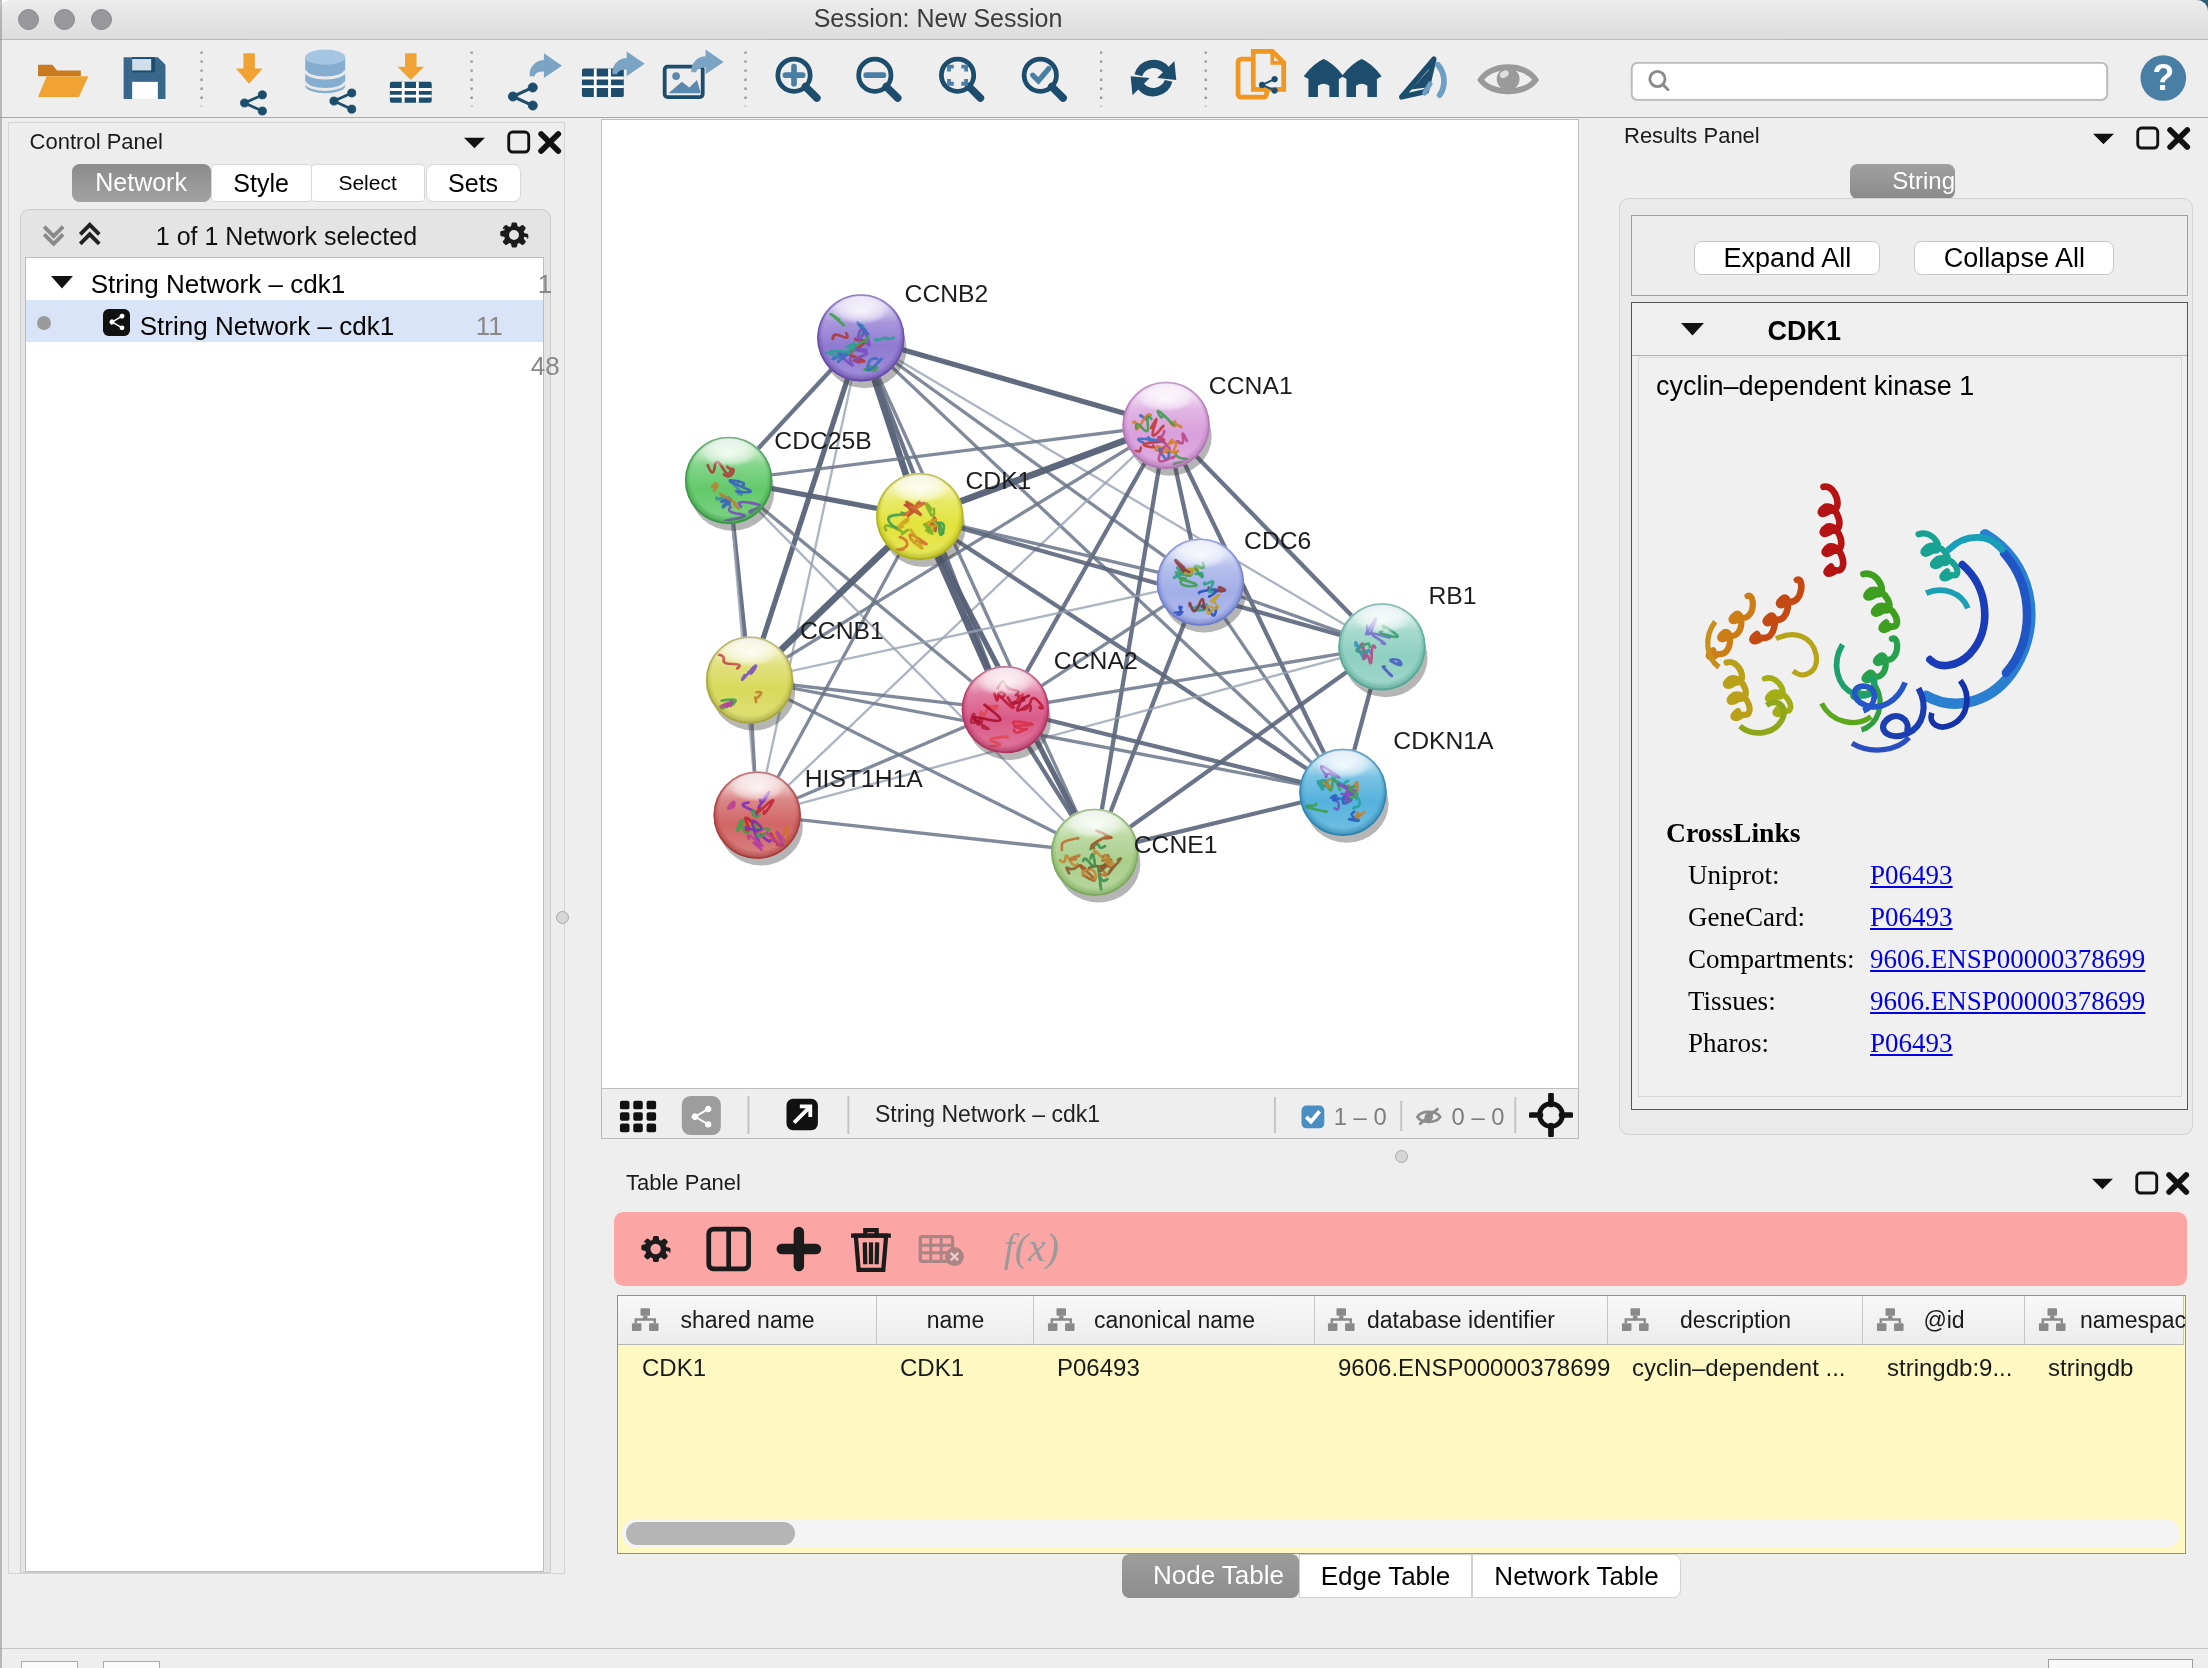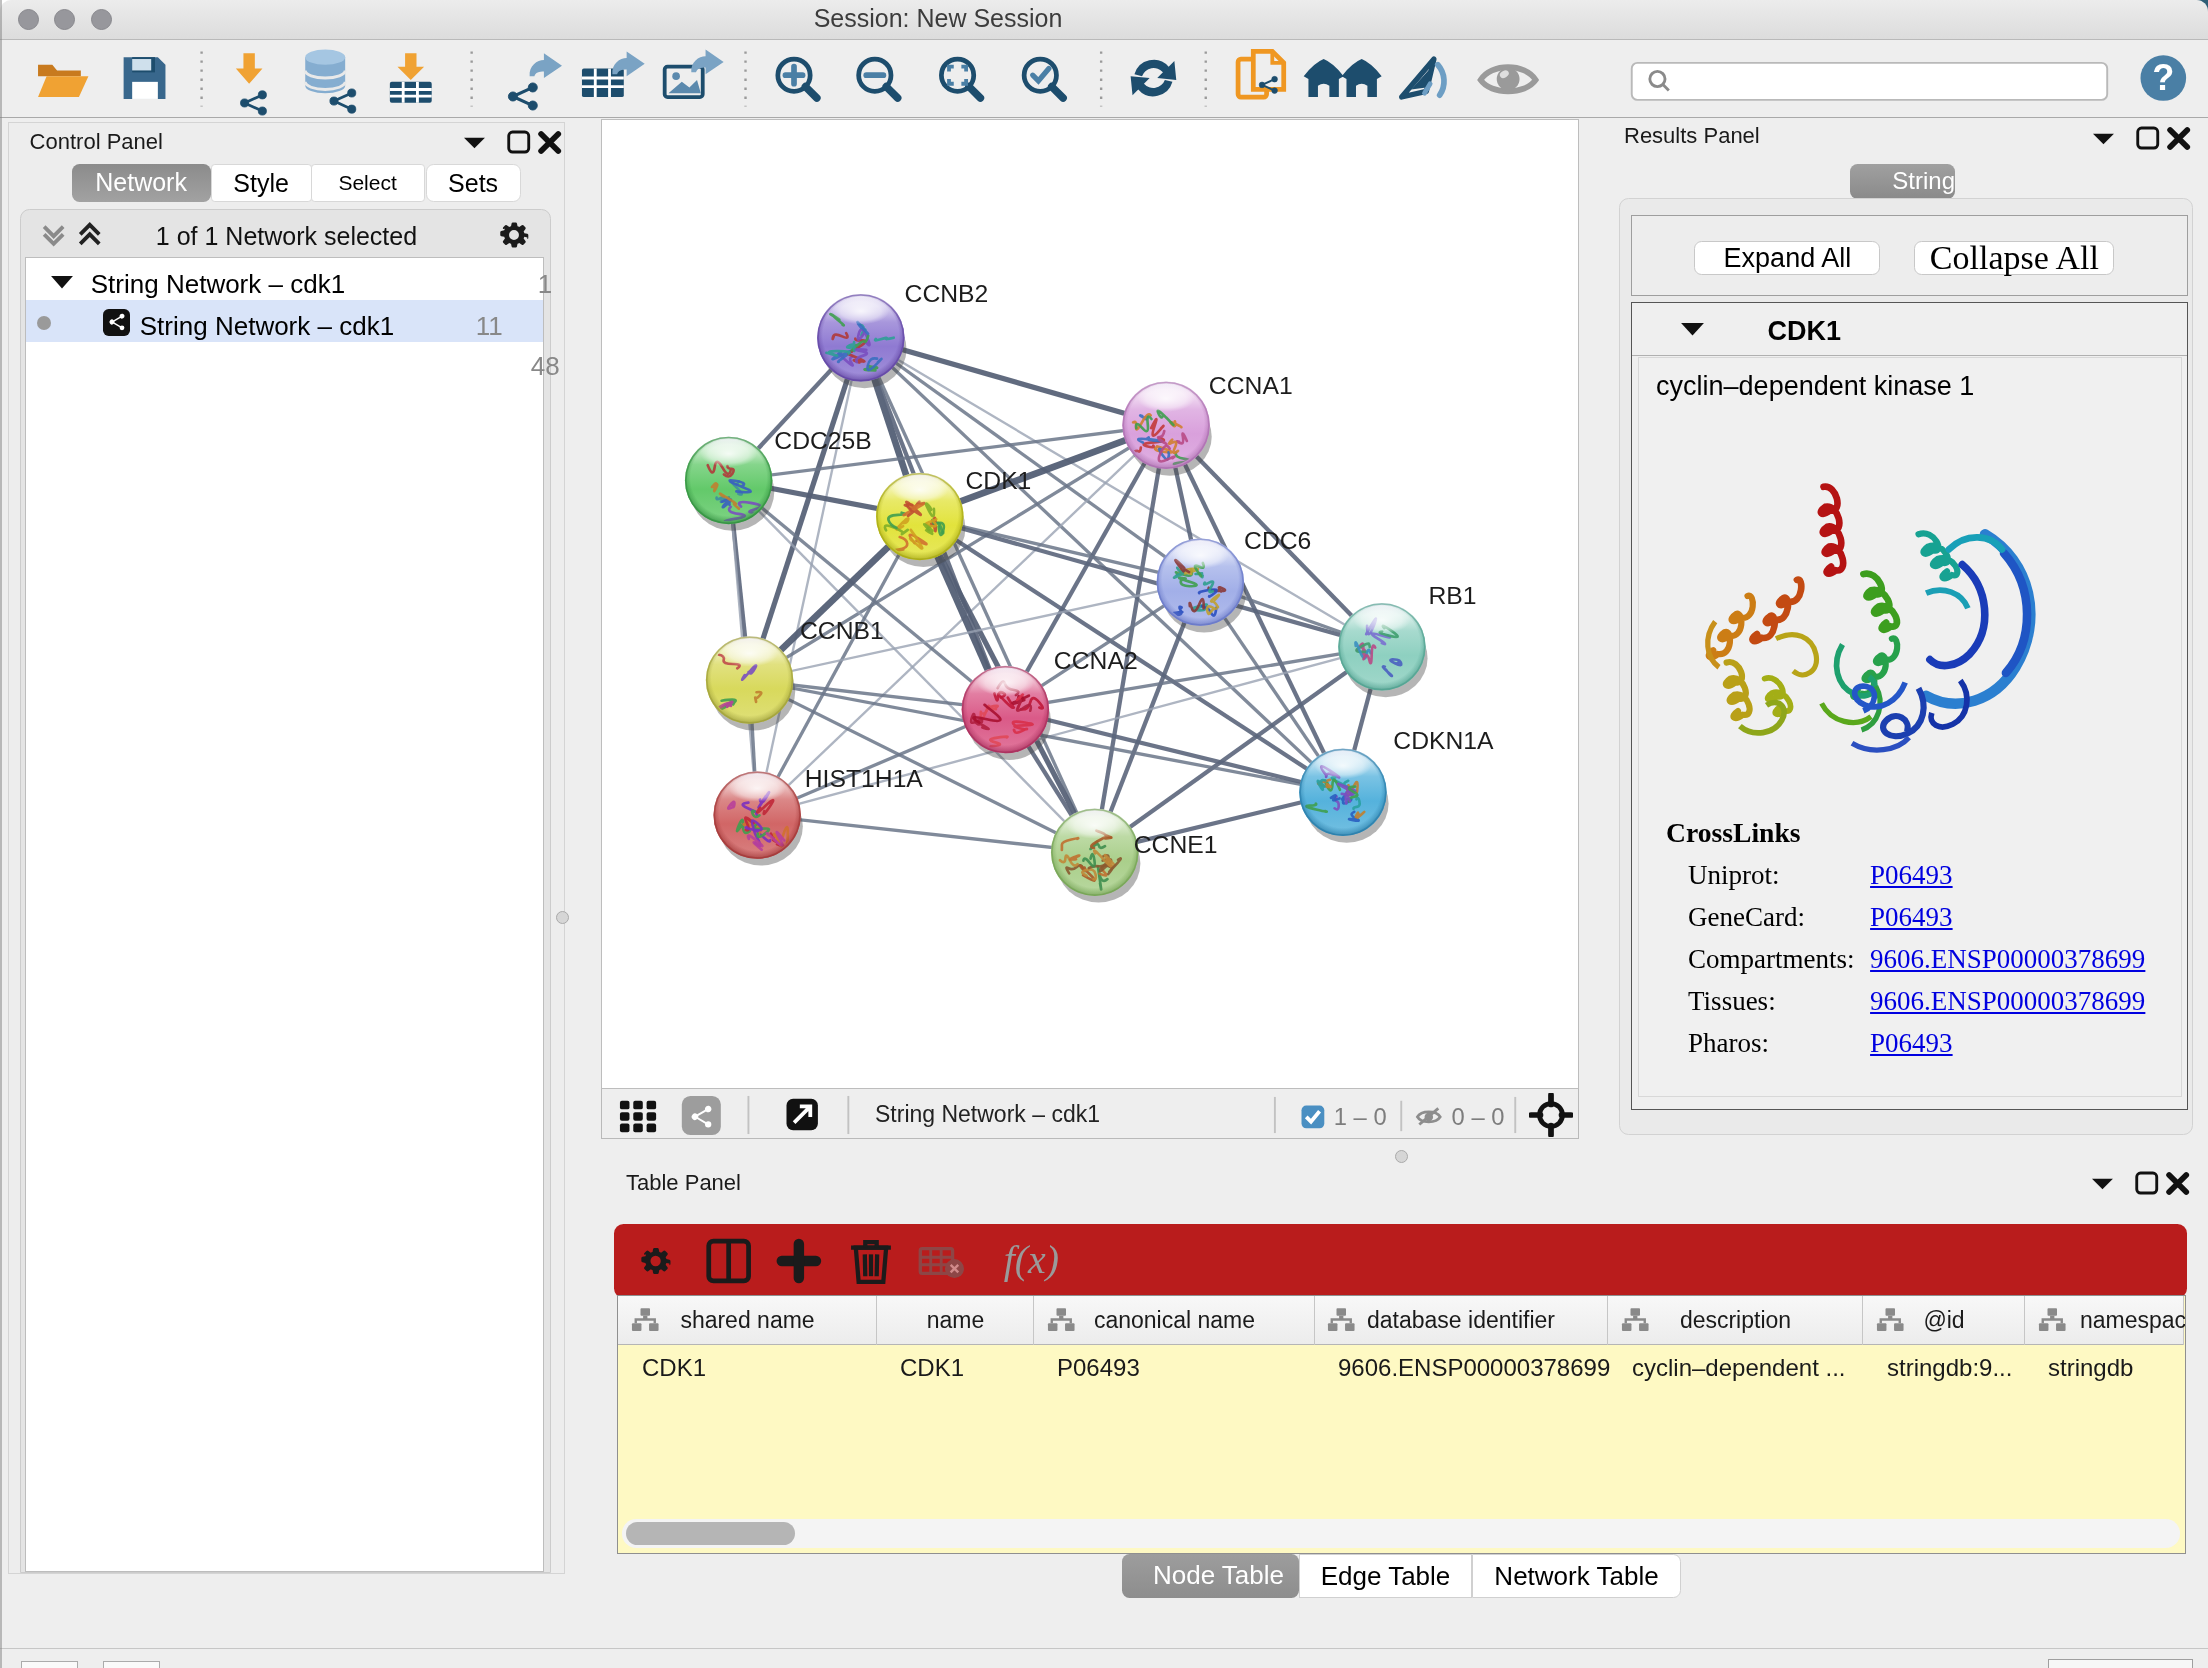--- a/index.html
+++ b/index.html
@@ -824,21 +824,21 @@
     <path d="M0 9 L22 9 L11 20 Z" fill="#111"></path>
     <rect x="47" y="3" width="21" height="21" rx="4" fill="none" stroke="#111" stroke-width="3"></rect>
     <path d="M81 5 L99 23 M99 5 L81 23" stroke="#111" stroke-width="6" stroke-linecap="round"></path>
   </svg>
   <div class="abs" style="left:270px;top:45px;width:105px;height:35px;background:linear-gradient(#a0a0a0,#8a8a8a);border-radius:7.6px;color:#fff;font-size:24px;text-align:right;line-height:34px;">String</div>
 
   <div class="abs" style="left:39px;top:79px;width:574px;height:937px;background:#eaeaea;border:1px solid #d2d2d2;border-radius:9.5px;">
 
     <div class="abs" style="left:11.4px;top:16px;width:557px;height:81px;background:#ededed;border:1px solid #9e9e9e;">
       <div class="abs" style="left:62px;top:25px;width:186px;height:34px;background:#fff;border:1px solid #c8c8c8;border-radius:7.6px;font-size:27px;text-align:center;line-height:32px;">Expand All</div>
-      <div class="abs" style="left:282px;top:25px;width:200px;height:34px;background:#fff;border:1px solid #c8c8c8;border-radius:7.6px;font-size:34px;text-align:center;line-height:32px;font-family:Liberation Serif, serif;">Collapse All</div>
+      <div class="abs" style="left:282px;top:25px;width:200px;height:34px;background:#fff;border:1px solid #c8c8c8;border-radius:7.6px;font-size:27px;text-align:center;line-height:32px;">Collapse All</div>
     </div>
 
     <div class="abs" style="left:11.4px;top:103px;width:557px;height:808px;background:#efefef;border:1px solid #555;">
       <div class="abs" style="left:0;top:0;width:555px;height:53px;border-bottom:1px solid #b0b0b0;">
         <svg class="abs" style="left:49px;top:20px;" width="23" height="14.3" viewBox="0 0 24 15">
             <path d="M0 0 L24 0 L12 13 Z" fill="#111"></path>
           </svg>
         <div class="abs" style="left:135px;top:13.3px;font-size:27px;font-weight:bold;">CDK1</div>
       </div>
       <div class="abs" style="left:5.7px;top:54px;width:544px;height:740px;background:#f0f0f0;border:1px solid #d8d8d8;">
@@ -882,21 +882,21 @@
 </div>
 
 <div class="abs" style="left:599px;top:1149px;width:1609px;height:453px;">
   <div class="panel-title abs" style="left:27px;top:21px;">Table Panel</div>
   <svg class="abs" style="left:1493px;top:21px;" width="99" height="27" viewBox="0 0 104 28">
     <path d="M0 9 L22 9 L11 20 Z" fill="#111"></path>
     <rect x="47" y="3" width="21" height="21" rx="4" fill="none" stroke="#111" stroke-width="3"></rect>
     <path d="M81 5 L99 23 M99 5 L81 23" stroke="#111" stroke-width="6" stroke-linecap="round"></path>
   </svg>
 
-  <div class="abs" style="left:15px;top:75px;width:1573px;height:74px;background:#b91c1c;border-radius:9.5px;" id="tabletoolbar">
+  <div class="abs" style="left:15px;top:63px;width:1573px;height:74px;background:#fca5a5;border-radius:9.5px;" id="tabletoolbar">
     <svg width="476" height="74" viewBox="0 0 500 78">
 
       <g transform="translate(43,39) scale(1.55)">
           <path fill="#1b1b1b" transform="translate(-12,-12)" d="M12 8.5A3.5 3.5 0 1 0 12 15.5 3.5 3.5 0 0 0 12 8.5zm9.4 5.2l-2.1-.4a7 7 0 0 1-.5 1.2l1.3 1.8a.9.9 0 0 1-.1 1.1l-1.4 1.4a.9.9 0 0 1-1.1.1l-1.8-1.3a7 7 0 0 1-1.2.5l-.4 2.1a.9.9 0 0 1-.9.7h-2a.9.9 0 0 1-.9-.7l-.4-2.1a7 7 0 0 1-1.2-.5l-1.8 1.3a.9.9 0 0 1-1.1-.1l-1.4-1.4a.9.9 0 0 1-.1-1.1l1.3-1.8a7 7 0 0 1-.5-1.2l-2.1-.4a.9.9 0 0 1-.7-.9v-2a.9.9 0 0 1 .7-.9l2.1-.4a7 7 0 0 1 .5-1.2L4.3 7.7a.9.9 0 0 1 .1-1.1l1.4-1.4a.9.9 0 0 1 1.1-.1l1.8 1.3a7 7 0 0 1 1.2-.5l.4-2.1a.9.9 0 0 1 .9-.7h2a.9.9 0 0 1 .9.7l.4 2.1a7 7 0 0 1 1.2.5l1.8-1.3a.9.9 0 0 1 1.1.1l1.4 1.4a.9.9 0 0 1 .1 1.1l-1.3 1.8a7 7 0 0 1 .5 1.2l2.1.4a.9.9 0 0 1 .7.9v2a.9.9 0 0 1-.7.9z"></path>
         </g>
 
       <g transform="translate(120,39)">
         <rect x="-21" y="-21" width="42" height="42" rx="5" fill="none" stroke="#1b1b1b" stroke-width="5"></rect>
         <line x1="0" y1="-21" x2="0" y2="21" stroke="#1b1b1b" stroke-width="5"></line>
       </g>

